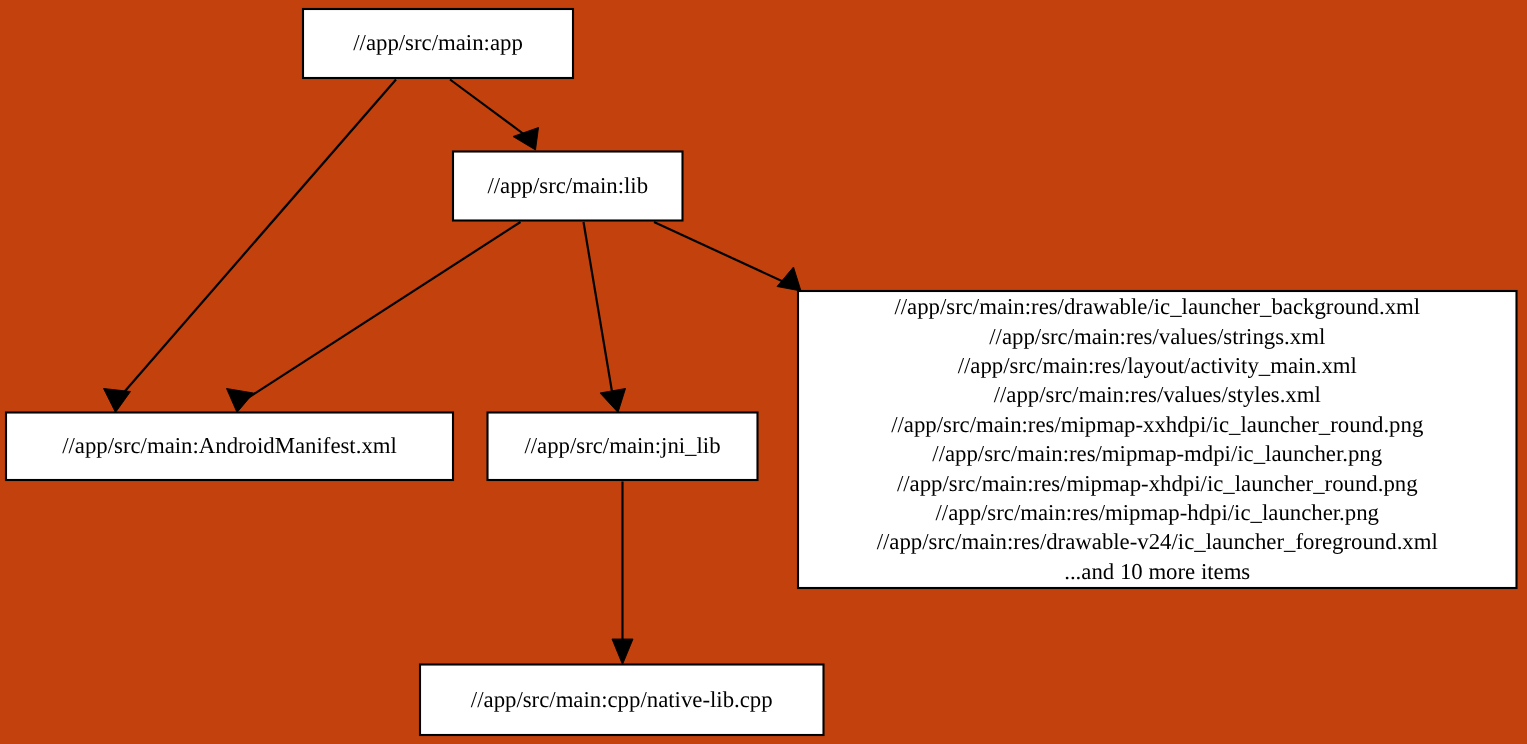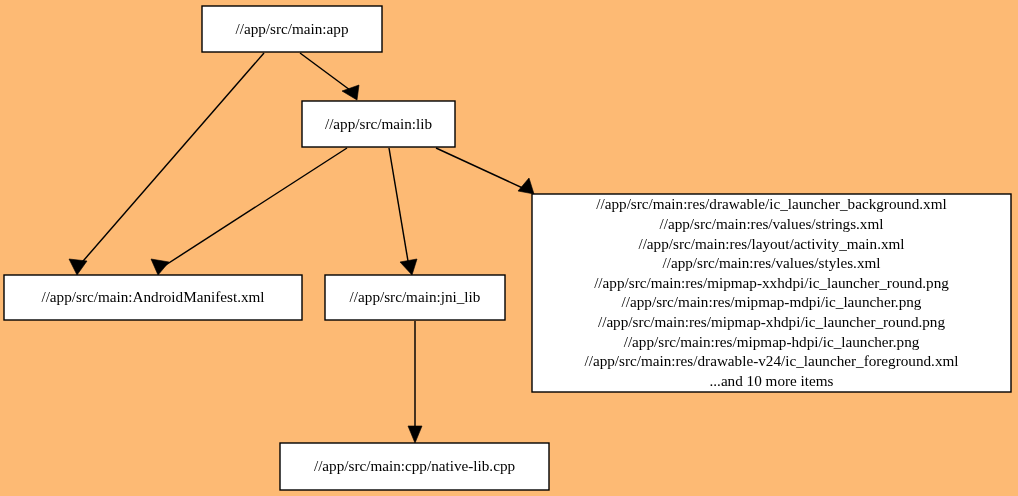--- a/index.html
+++ b/index.html
@@ -10,21 +10,21 @@
   body {
     width: 1018px;
     height: 496px;
     overflow: hidden;
     font-family: "Liberation Serif", "DejaVu Serif", serif;
   }
   #graph-root {
     position: relative;
     width: 1018px;
     height: 496px;
-    background: #fdba74;
+    background: #c2410c;
   }
   svg.graph-canvas {
     display: block;
     width: 1018px;
     height: 496px;
   }
   .node-box {
     fill: #ffffff;
     stroke: #000000;
     stroke-width: 1.4;

